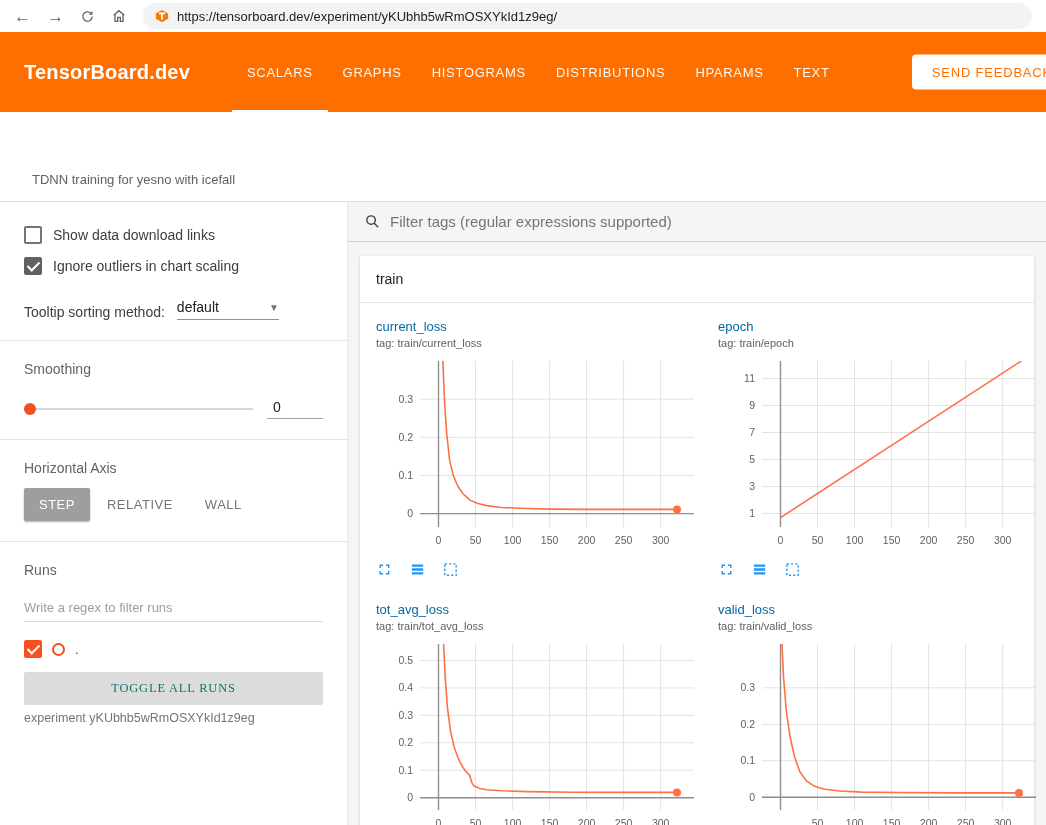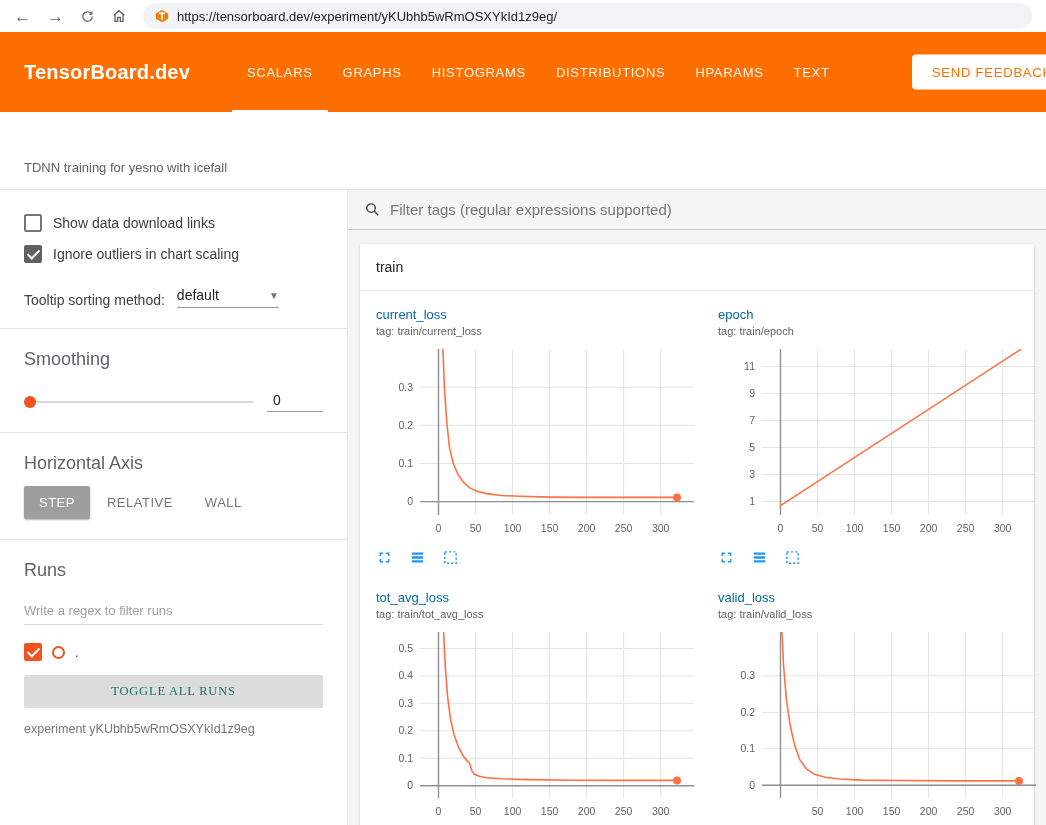--- a/index.html
+++ b/index.html
@@ -18,63 +18,63 @@
   .brand{font-size:20px;font-weight:bold;align-self:center;margin-right:42px;letter-spacing:.2px}
   #nav-tabs{display:flex;align-items:stretch}
   .nav-tab{display:flex;align-items:center;padding:0 15px;font-size:13px;letter-spacing:.7px;
     color:rgba(255,255,255,.95);cursor:pointer}
   .nav-tab.active{box-shadow:inset 0 -2px 0 #fff}
   .feedback-btn{position:absolute;right:-26px;top:50%;transform:translateY(-50%);
     background:#fff;color:var(--c-header,#ff6f00);font-size:13px;letter-spacing:.8px;
     padding:10px 20px;border:none;border-radius:4px;white-space:nowrap;cursor:pointer}
 
   
-  .sub-header{height:78px;background:#fff;display:flex;align-items:flex-end;
-    padding:0 24px 14px;color:#616161;font-size:13px;border-bottom:1px solid #e0e0e0}
+  .sub-header{height:90px;background:#fff;display:flex;align-items:flex-end;
+    padding:0 32px 14px;color:#616161;font-size:13px;border-bottom:1px solid #e0e0e0}
 
   
   .content-row{display:flex;height:647px}
 
   
   .sidebar{width:348px;min-width:348px;background:#fff;border-right:1px solid #e8e8e8;
     padding:24px 24px 0;overflow:hidden}
   .check-row{display:flex;align-items:center;gap:11px;margin-bottom:13px;font-size:14px;color:#3c4043}
   .checkbox{width:18px;height:18px;min-width:18px;border:2px solid #757575;border-radius:2px;
     background:#fff;position:relative;cursor:pointer}
   .checkbox.checked{background:#616161;border-color:#616161}
   .checkbox.checked::after{content:"";position:absolute;left:4px;top:0;width:5px;height:10px;
     border:solid #fff;border-width:0 2px 2px 0;transform:rotate(45deg)}
   .checkbox.run-check{border-color:var(--c-accent,#f4511e)}
   .checkbox.run-check.checked{background:var(--c-accent,#f4511e);border-color:var(--c-accent,#f4511e)}
   .tooltip-row{margin-top:24px;display:flex;align-items:flex-end;gap:12px;font-size:14px;color:#3c4043}
   .select{min-width:102px;border-bottom:1px solid #949494;padding-bottom:4px;display:flex;
     justify-content:space-between;align-items:center;color:#212121;cursor:pointer}
   .select .caret{color:#757575;font-size:10px;margin-left:10px}
   .divider{border:none;border-top:1px solid #e4e4e4;margin:20px -24px}
-  .section-label{font-size:18px;color:#5f6368}
+  .section-label{font-size:14px;color:#5f6368}
   .slider-row{margin-top:22px;display:flex;align-items:center;gap:14px}
   .slider-track{flex:1;height:2px;background:#d7d7d7;position:relative;cursor:pointer}
   .slider-knob{position:absolute;left:0;top:-5px;width:12px;height:12px;border-radius:50%;
     background:var(--c-accent,#f4511e);cursor:pointer}
   .slider-value{width:56px;border-bottom:1px solid #9e9e9e;font-size:14px;color:#212121;
     padding:0 0 3px 6px}
   .axis-buttons{margin-top:12px;display:flex;gap:2px}
   .axis-btn{border:none;background:transparent;padding:9px 15px;font-size:13px;letter-spacing:.5px;
     color:#757575;cursor:pointer;font-family:inherit}
   .axis-btn.selected{background:#9e9e9e;color:#fff;border-radius:2px;box-shadow:0 1px 2px rgba(0,0,0,.3)}
   .runs-filter{width:100%;border:none;border-bottom:1px solid #dcdcdc;font-size:13px;
     padding:6px 0;outline:none;margin-top:16px;background:transparent;font-family:inherit}
   .runs-filter::placeholder{color:#9e9e9e}
   .run-row{margin-top:18px;display:flex;align-items:center;gap:10px}
   .run-circle{width:13px;height:13px;min-width:13px;border:2px solid var(--c-accent,#f4511e);
     border-radius:50%;cursor:pointer}
   .run-name{font-size:13px;color:#3c4043}
   .toggle-all{margin-top:14px;width:100%;background:#dcdcdc;border:none;padding:9px 6px;
     font-size:12.5px;letter-spacing:.8px;color:#0f766e;border-radius:2px;cursor:pointer;font-family:Liberation Serif, serif}
-  .exp-note{margin-top:14px;font-size:12.5px;color:#757575}
+  .exp-note{margin-top:6px;font-size:12.5px;color:#757575}
 
   
   .main{flex:1;background:#f5f5f5;overflow:hidden;display:flex;flex-direction:column}
   .filter-row{height:40px;min-height:40px;display:flex;align-items:center;gap:9px;
     padding:0 16px;border-bottom:1px solid #cfcfcf}
   .filter-input{flex:1;background:transparent;border:none;outline:none;font-size:15px;
     color:#6d28d9;font-family:inherit}
   .filter-input::placeholder{color:#757575}
   .card{margin:14px 12px 0;background:#fff;box-shadow:0 1px 3px rgba(0,0,0,.18)}
   .card-header{padding:15px 16px;font-size:14px;color:#212121;border-bottom:1px solid #e8e8e8;

